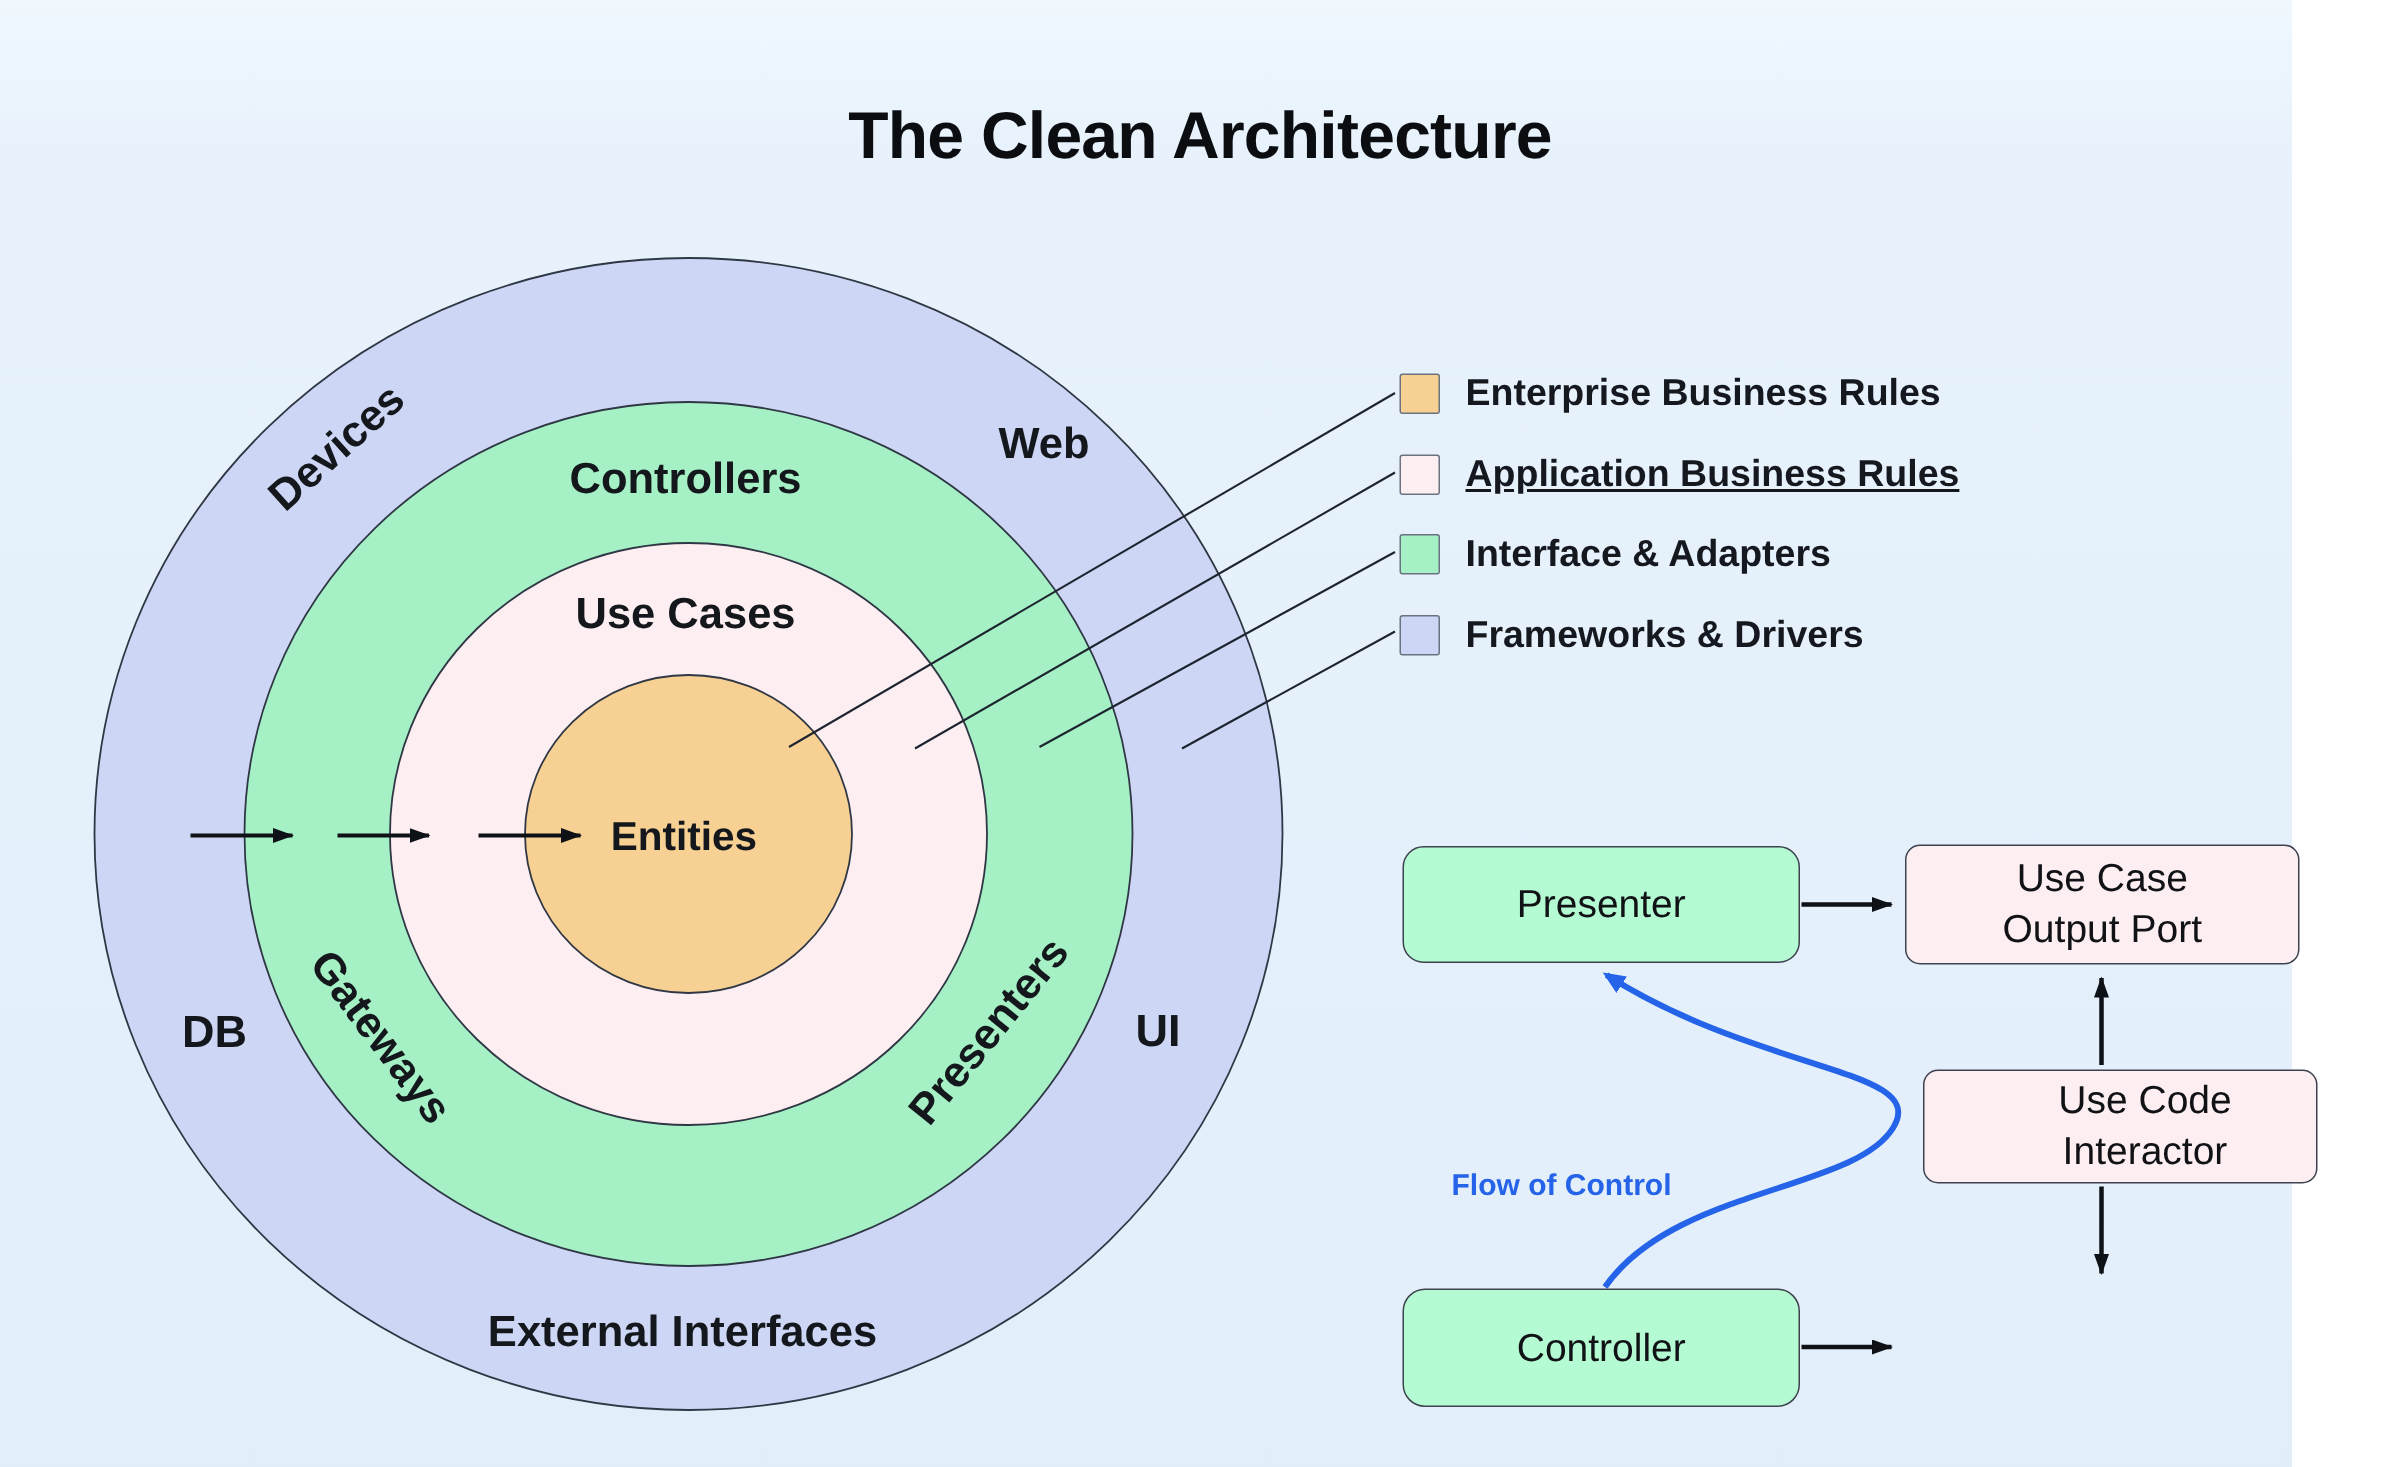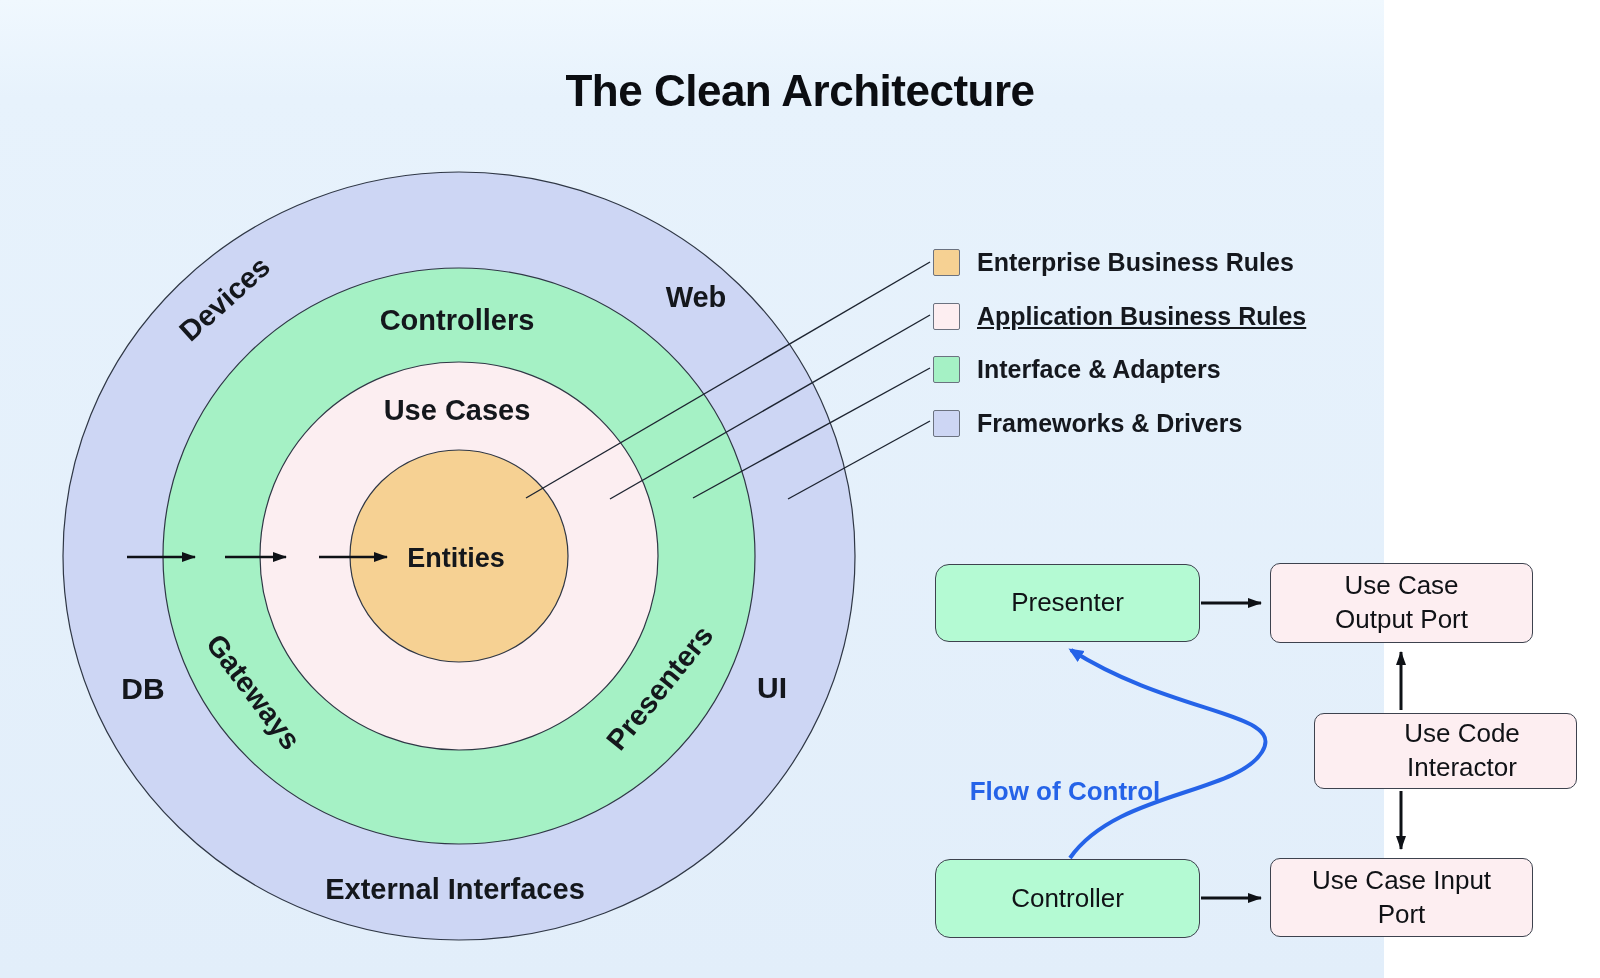--- a/index.html
+++ b/index.html
@@ -3,21 +3,21 @@
 <meta charset="utf-8">
 <style>
   * { margin: 0; padding: 0; box-sizing: border-box; }
   html, body { width: 1600px; height: 978px; overflow: hidden; }
   body {
     font-family: "Liberation Sans", "DejaVu Sans", sans-serif;
     color: #14171c;
   }
   .canvas {
     position: relative;
-    width: 1384px;
+    width: 1528px;
     height: 978px;
     background: linear-gradient(180deg, #f0f8fe 0%, #e7f2fc 10%, #e2eefa 100%);
   }
   .gfx {
     position: absolute;
     left: 0; top: 0;
     width: 1600px; height: 978px;
   }
   .title {
     position: absolute;
@@ -66,24 +66,23 @@
     border-radius: 10px;
     font-size: 26px;
     font-weight: 500;
     line-height: 1.3;
     color: #101216;
   }
   .fbox .wrap { max-width: 185px; }
   .flow-label {
     position: absolute;
     transform: translate(-50%, -50%);
-    font-size: 26px;
+    font-size: 20px;
     font-weight: 700;
     white-space: nowrap;
-    margin-left: 24px;
   }
 </style>
 </head>
 <body>
 
 <div class="canvas">
 
   <svg class="gfx" viewBox="0 0 1600 978">
     <defs>
       <marker id="ah" markerUnits="userSpaceOnUse" markerWidth="16" markerHeight="12" refX="13" refY="5" orient="auto">
@@ -147,25 +146,22 @@
       <span class="legend-label">Frameworks &amp; Drivers</span>
     </div>
   </div>
 
   <div class="fbox" style="left: 935px; top: 564px; width: 265px; height: 78px; background-color: rgb(180, 250, 211); border-radius: 14px;">
     <span class="wrap">Presenter</span>
   </div>
   <div class="fbox" style="left: 1270px; top: 563px; width: 263px; height: 80px; background-color: rgb(253, 238, 241);">
     <span class="wrap">Use Case Output Port</span>
   </div>
-  <div class="fbox" style="left: 1314px; top: 713px; width: 263px; height: 76px; background-color: rgb(253, 238, 241); padding-left: 33px;">
+  <div class="fbox" style="left: 1282px; top: 713px; width: 263px; height: 76px; background-color: rgb(253, 238, 241); padding-left: 33px;">
     <span class="wrap">Use Code Interactor</span>
   </div>
   <div class="fbox" style="left: 935px; top: 859px; width: 265px; height: 79px; background-color: rgb(180, 250, 211); border-radius: 15px;">
     <span class="wrap">Controller</span>
-  </div>
-  <div class="fbox" style="left: 1270px; top: 858px; width: 263px; height: 79px; background-color: rgb(253, 238, 241);">
-    <span class="wrap">Use Case Input Port</span>
   </div>
 
   <div class="flow-label" style="left: 1041px; top: 791px; color: rgb(37, 99, 232);">Flow of Control</div>
 
 </div>
 
 </body></html>

